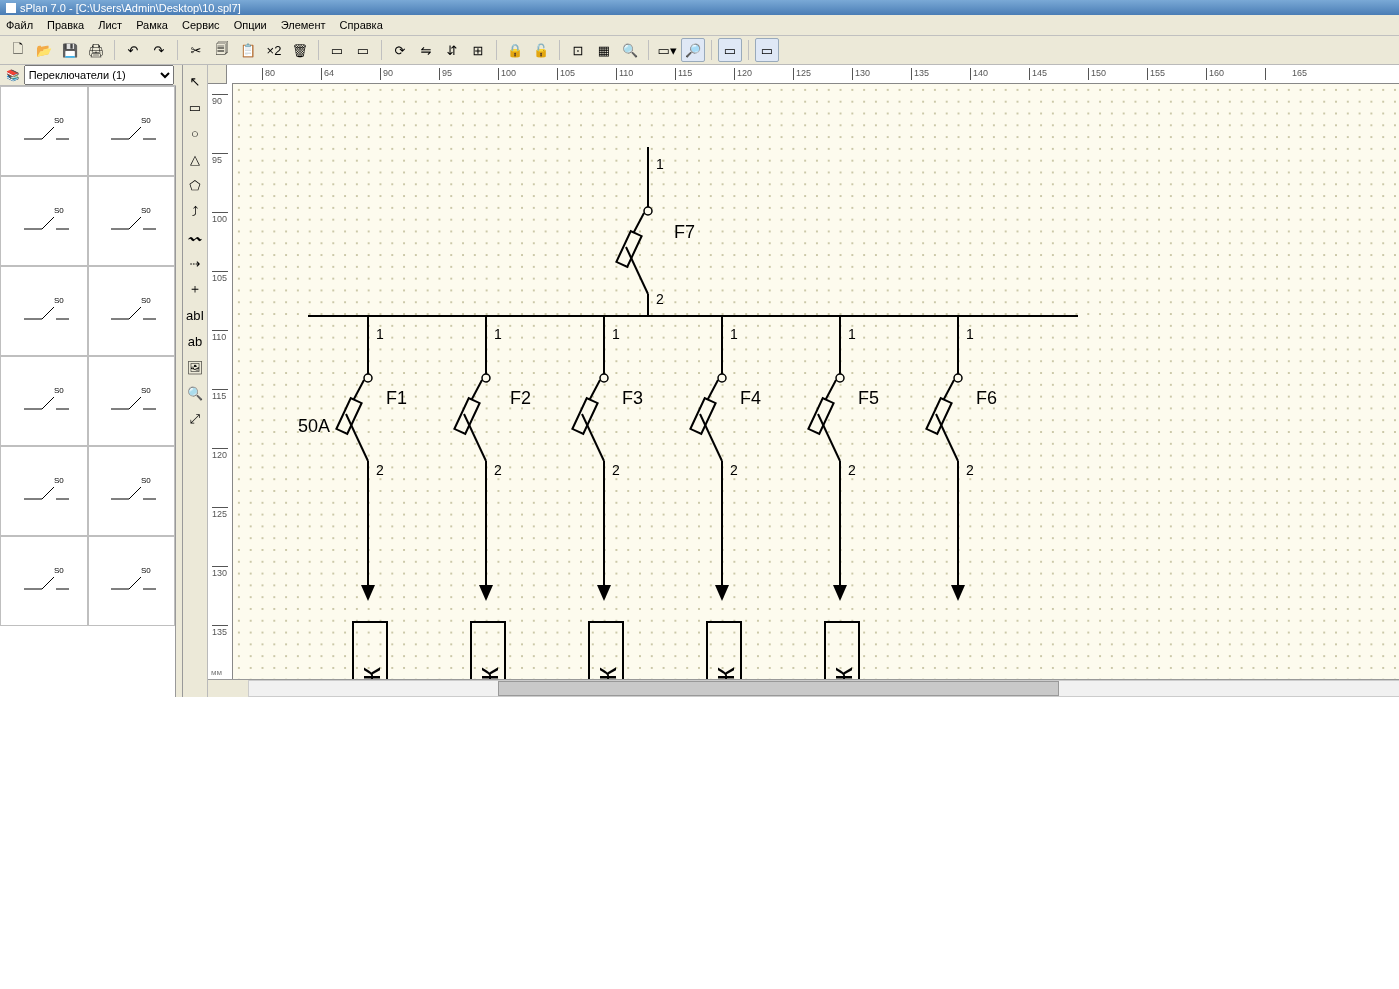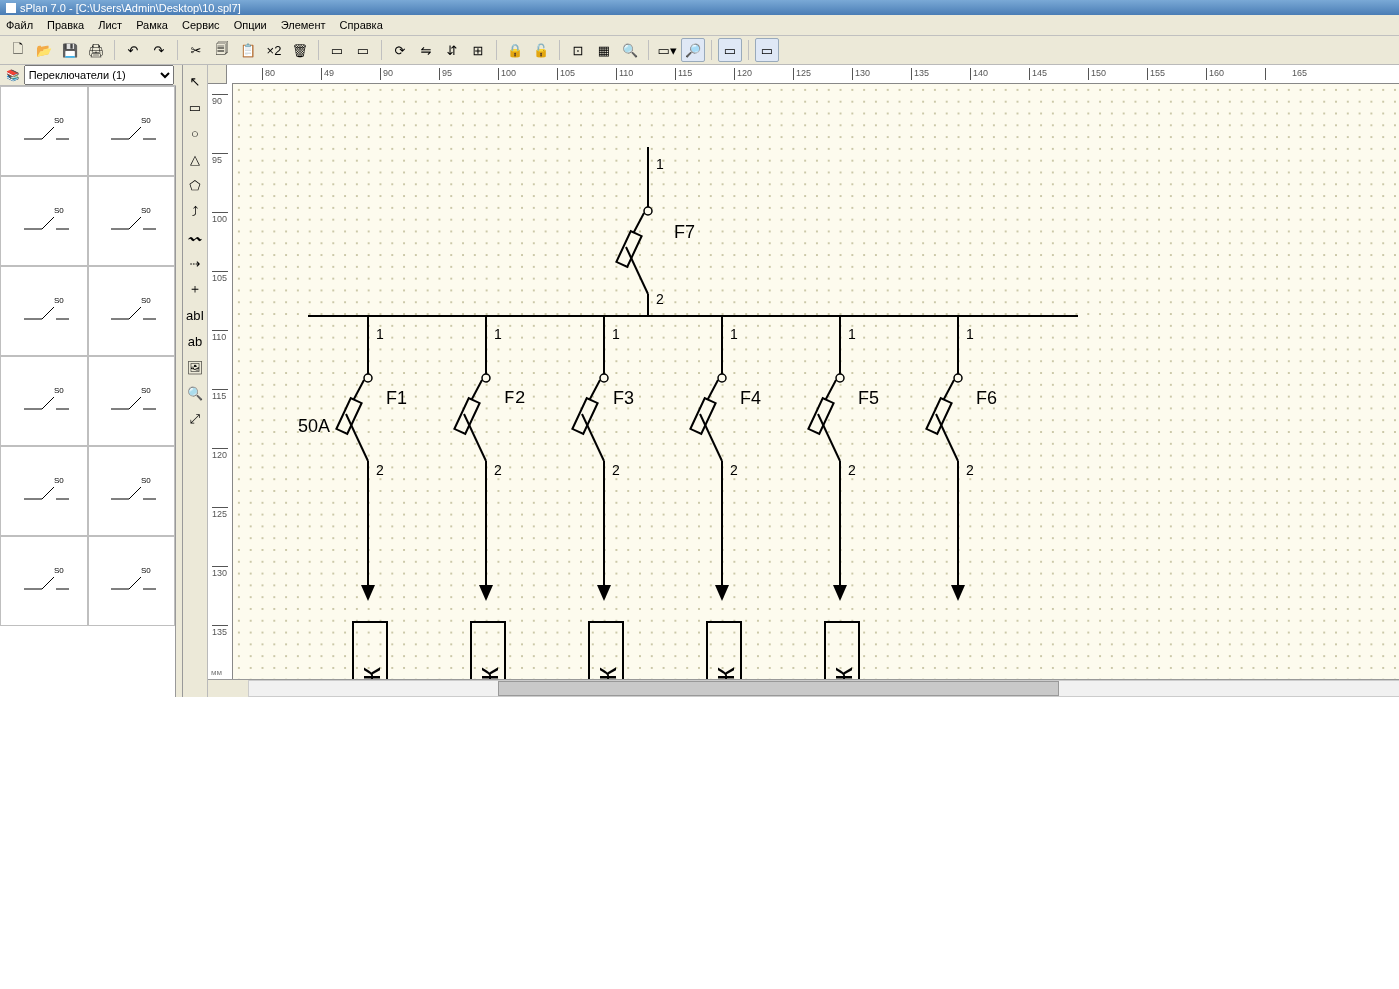--- a/index.html
+++ b/index.html
@@ -228,21 +228,21 @@
           <div class="tbtn">ab</div>
           <div class="tbtn">🖼</div>
           <div class="tbtn">🔍</div>
           <div class="tbtn">⤢</div>
         </div>
       <div class="canvaswrap">
         <div style="display:flex;">
           <div class="ruler-arrow"></div>
           <div class="hruler" id="hruler" style="flex:1;margin-left:24px;">
               <div class="tick" style="left: 30px;">80</div>
-              <div class="tick" style="left: 89px;">49</div>
+              <div class="tick" style="left: 89px;">64</div>
               <div class="tick" style="left: 148px;">90</div>
               <div class="tick" style="left: 207px;">95</div>
               <div class="tick" style="left: 266px;">100</div>
               <div class="tick" style="left: 325px;">105</div>
               <div class="tick" style="left: 384px;">110</div>
               <div class="tick" style="left: 443px;">115</div>
               <div class="tick" style="left: 502px;">120</div>
               <div class="tick" style="left: 561px;">125</div>
               <div class="tick" style="left: 620px;">130</div>
               <div class="tick" style="left: 679px;">135</div>
@@ -327,24 +327,24 @@
                 </svg>
             <div class="dlabel small" style="left: 423px; top: 72px;">1</div>
                 <div class="dlabel small" style="left: 423px; top: 207px;">2</div>
                 <div class="dlabel" style="left: 433px; top: 138px; margin-left: 8px;">F7</div>
                 <div class="dlabel small" style="left: 143px; top: 242px;">1</div>
                 <div class="dlabel small" style="left: 143px; top: 378px;">2</div>
                 <div class="dlabel" style="left: 153px; top: 304px;">F1</div>
                 <div class="dlabel" style="left: 65px; top: 332px;">50A</div>
                 <div class="dlabel small" style="left: 261px; top: 242px;">1</div>
                 <div class="dlabel small" style="left: 261px; top: 378px;">2</div>
-                <div class="dlabel" style="left: 271px; top: 304px; font-family: Liberation Mono, monospace;">F2</div>
+                <div class="dlabel" style="left: 277px; top: 304px;">F2</div>
                 <div class="dlabel small" style="left: 379px; top: 242px;">1</div>
                 <div class="dlabel small" style="left: 379px; top: 378px;">2</div>
-                <div class="dlabel" style="left: 380px; top: 304px;">F3</div>
+                <div class="dlabel" style="left: 389px; top: 304px;">F3</div>
                 <div class="dlabel small" style="left: 497px; top: 242px;">1</div>
                 <div class="dlabel small" style="left: 497px; top: 378px;">2</div>
                 <div class="dlabel" style="left: 507px; top: 304px;">F4</div>
                 <div class="dlabel small" style="left: 615px; top: 242px;">1</div>
                 <div class="dlabel small" style="left: 615px; top: 378px;">2</div>
                 <div class="dlabel" style="left: 625px; top: 304px;">F5</div>
                 <div class="dlabel small" style="left: 733px; top: 242px;">1</div>
                 <div class="dlabel small" style="left: 733px; top: 378px;">2</div>
                 <div class="dlabel" style="left: 743px; top: 304px; text-align: center;">F6</div>
                 <div class="floorbox" style="left: 119px; top: 537px;">

